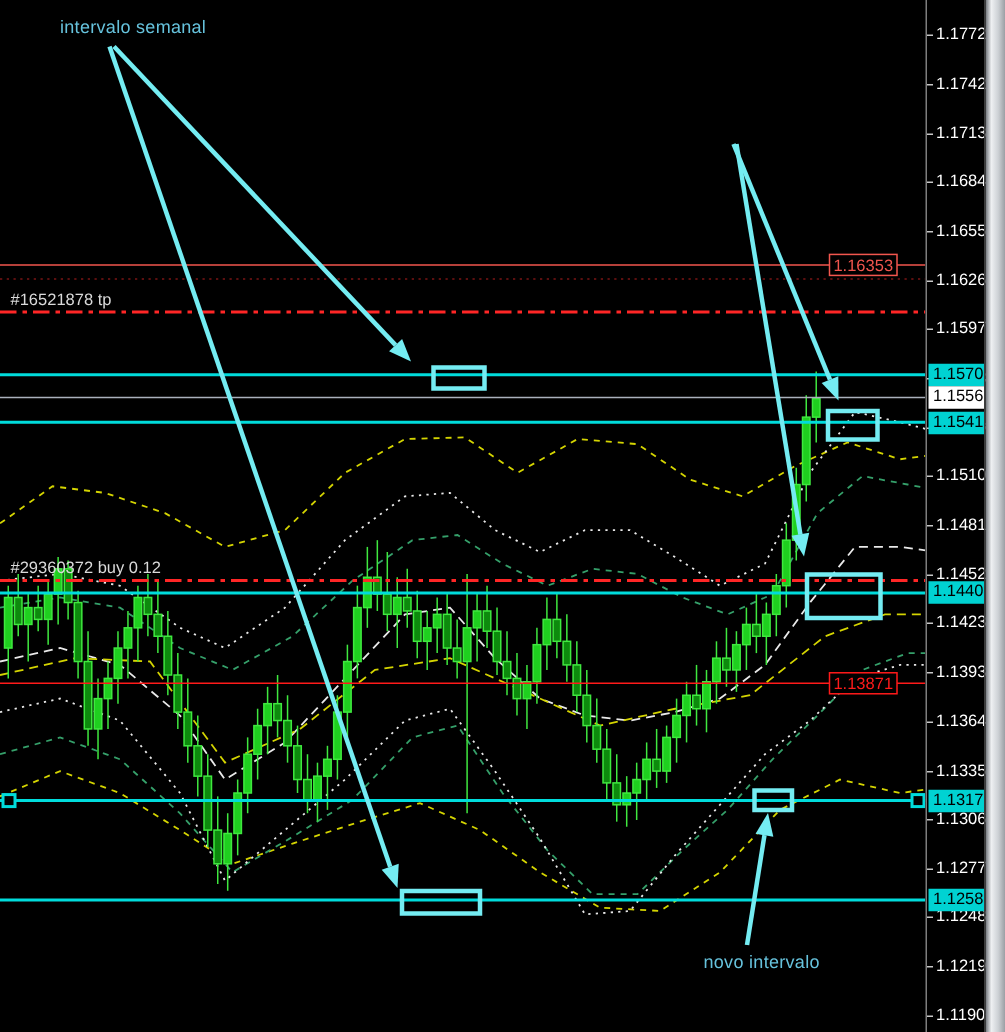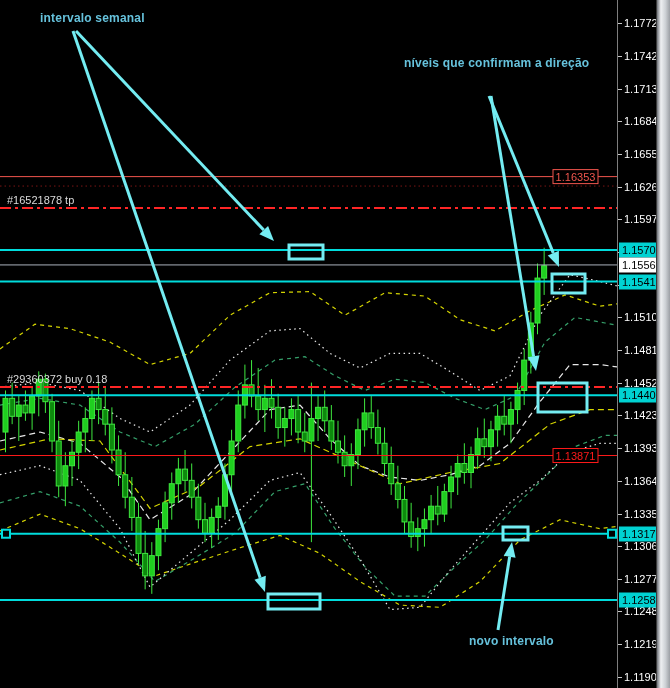--- a/index.html
+++ b/index.html
@@ -1,20 +1,20 @@
 <!DOCTYPE html>
 <html><head>
 <meta charset="utf-8">
 <style>
   html,body{margin:0;padding:0;background:#000;}
   body{width:670px;height:688px;overflow:hidden;position:relative;font-family:"Liberation Sans",sans-serif;}
   .window{position:relative;width:670px;height:688px;background:#000;}
   .chart-area{position:absolute;left:0;top:0;width:617px;height:688px;background:#000;}
   .chart-area svg{position:absolute;left:0;top:0;}
-  .ann-text{position:absolute;font-weight:bold;font-size:12px;color:#66c2dc;white-space:nowrap;letter-spacing:.2px;}
+  .ann-text{position:absolute;font-weight:normal;font-size:12px;color:#66c2dc;white-space:nowrap;letter-spacing:.2px;}
   .order-label{position:absolute;font-size:11px;color:#dadada;white-space:nowrap;}
   .axis-panel{position:absolute;left:617px;top:0;width:39px;height:688px;background:#000;border-left:1px solid #7e7e7e;box-sizing:border-box;}
   .tick-dash{position:absolute;left:0;width:4px;height:1px;background:#c8c8c8;}
   .tick-label{position:absolute;left:6px;font-size:11px;color:#fff;transform:translateY(-50%);white-space:nowrap;}
   .price-tag{position:absolute;left:1px;width:37px;height:15px;font-size:11px;line-height:15px;padding-left:3px;box-sizing:border-box;transform:translateY(-50%);color:#000;white-space:nowrap;}
   .scrollbar{position:absolute;left:656px;top:0;width:14px;height:688px;background:linear-gradient(to right,#70747a,#eef0f2 30%,#cdd1d5 65%,#9b9fa4);border-left:1px solid #3c3c3c;box-sizing:border-box;}
 </style>
 </head>
 <body>
 
@@ -238,24 +238,23 @@
             <line x1="491" y1="96" x2="533.5776714783419" y2="356.19688125653374" stroke="#74ecf2" stroke-width="3"></line>
             <polygon points="536,371 527.6564239809554,357.165812665197 539.4989189757284,355.2279498478705" fill="#74ecf2"></polygon>
           </g>
           <g>
             <line x1="498" y1="630" x2="509.643274268973" y2="556.8137045950267" stroke="#74ecf2" stroke-width="3"></line>
             <polygon points="512,542 515.5687561069838,557.7563948874375 503.71779243096233,555.8710143026159" fill="#74ecf2"></polygon>
           </g>
         </g>
       </svg>
     <div class="ann-text" id="t0" style="left: 40px; top: 11px;">intervalo semanal</div>
-    <div class="ann-text" id="t1" style="left: 404px; top: 56px;">níveis que confirmam a direção</div>
     <div class="ann-text" id="t2" style="left: 469px; top: 634px;">novo intervalo</div>
     <div class="order-label" id="ol0" style="left: 7px; top: 193.963px;">#16521878 tp</div>
-    <div class="order-label" id="ol1" style="left: 7px; top: 372.97px;">#29360372 buy 0.18</div>
+    <div class="order-label" id="ol1" style="left: 7px; top: 372.97px;">#29360372 buy 0.12</div>
   </div>
   <div class="axis-panel" id="axis-panel">
       <div class="tick-dash" style="top: 23px;"></div>
       <div class="tick-label" style="top: 23px;">1.17720</div>
       <div class="tick-dash" style="top: 56.1495px;"></div>
       <div class="tick-label" style="top: 56.1495px;">1.17425</div>
       <div class="tick-dash" style="top: 88.7371px;"></div>
       <div class="tick-label" style="top: 88.7371px;">1.17135</div>
       <div class="tick-dash" style="top: 121.325px;"></div>
       <div class="tick-label" style="top: 121.325px;">1.16845</div>

